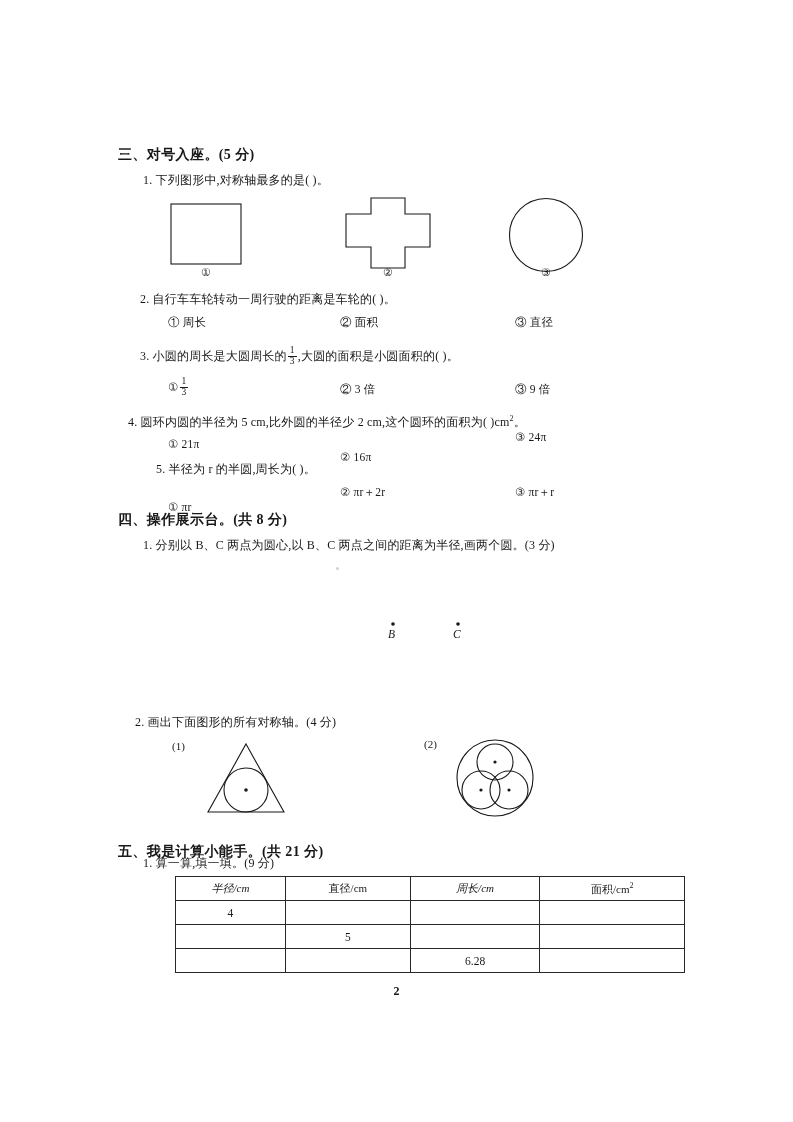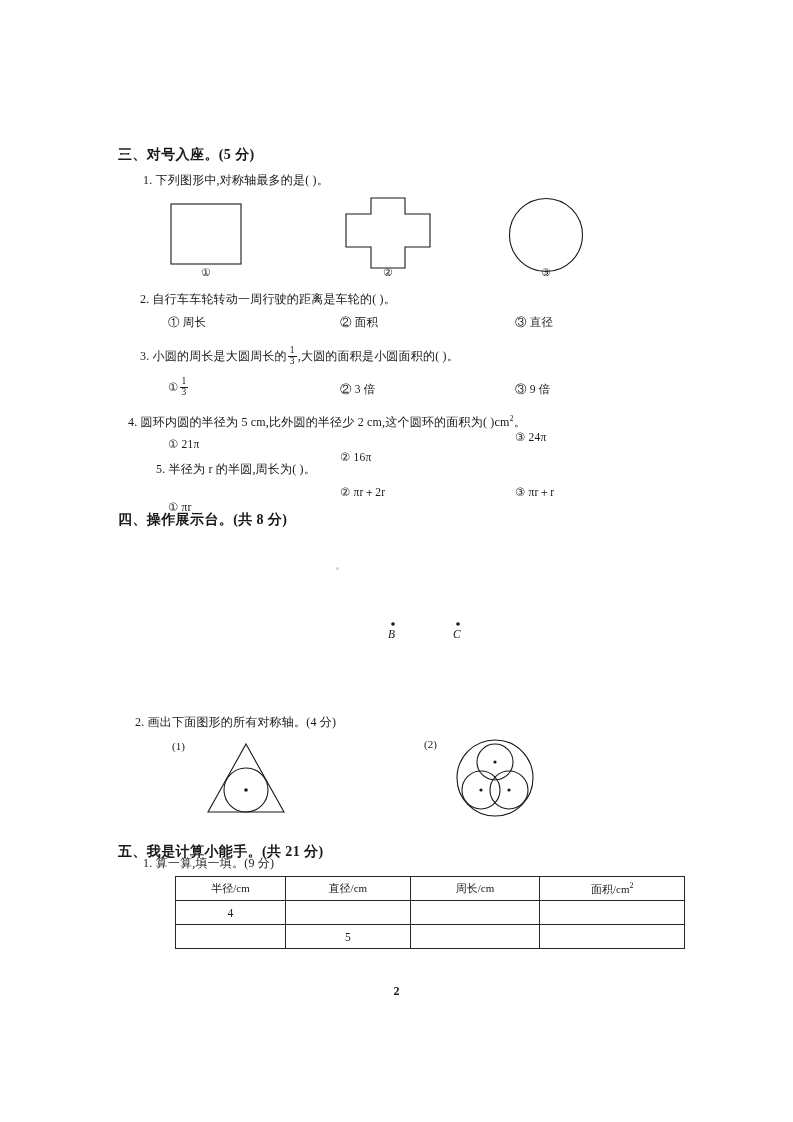--- a/index.html
+++ b/index.html
@@ -122,20 +122,21 @@
   <div class="abs opt" style="left:340px;top:437px;margin-top:13px;">② 16π</div>
   <div class="abs opt" style="left:515px;top:430px;">③ 24π</div>
 
   <div class="abs qline" style="left:140px;top:461px;margin-left:16px;">5. 半径为 r 的半圆,周长为(      )。</div>
   <div class="abs opt" style="left:168px;top:500px;">① πr</div>
   <div class="abs opt" style="left:340px;top:485px;">② πr＋2r</div>
   <div class="abs opt" style="left:515px;top:485px;">③ πr＋r</div>
 
   <div class="abs sec-head" style="left:118px;top:511px;">四、操作展示台。(共 8 分)</div>
 
+  <div class="abs qline" style="left:143px;top:537px;">1. 分别以 B、C 两点为圆心,以 B、C 两点之间的距离为半径,画两个圆。(3 分)</div>
 
   <div class="fig" style="left:385px;top:620px;">
     <svg width="16" height="22" viewBox="0 0 16 22">
       <circle class="dot" cx="8" cy="4" r="1.8"></circle>
     </svg>
   </div>
   <div class="abs small ital" style="left:388px;top:628px;font-size:11.5px;">B</div>
 
   <div class="fig" style="left:450px;top:620px;">
     <svg width="16" height="22" viewBox="0 0 16 22">
@@ -169,35 +170,41 @@
       <circle class="dot" cx="54" cy="52" r="1.6"></circle>
     </svg>
   </div>
 
   <div class="abs sec-head" style="left:118px;top:843px;">五、我是计算小能手。(共 21 分)</div>
   <div class="abs qline" style="left:143px;top:855px;">1. 算一算,填一填。(9 分)</div>
 
   <table class="calc" style="left:175px;top:876px;width:510px;">
     <tbody>
         <tr>
-      <td class="hd" style="width:110px;">半径/cm</td>
+      <td class="hd" style="width:110px;font-style:italic;">半径/cm</td>
       <td class="hd" style="width:125px;">直径/cm</td>
-      <td class="hd" style="width:130px;">周长/cm</td>
+      <td class="hd" style="width:130px;font-style:italic;">周长/cm</td>
       <td class="hd" style="width:145px;"><span>面积/cm</span><span class="sup">2</span></td>
     </tr>
     <tr>
       <td>4</td>
       <td></td>
       <td></td>
       <td></td>
     </tr>
     <tr>
       <td></td>
       <td>5</td>
       <td></td>
       <td></td>
     </tr>
+    <tr>
+      <td></td>
+      <td></td>
+      <td>6.28</td>
+      <td></td>
+    </tr>
   </tbody>
     </table>
 
   <div class="pagenum" style="left:0;top:984px;">2</div>
 
 </div>
 
 </body></html>

